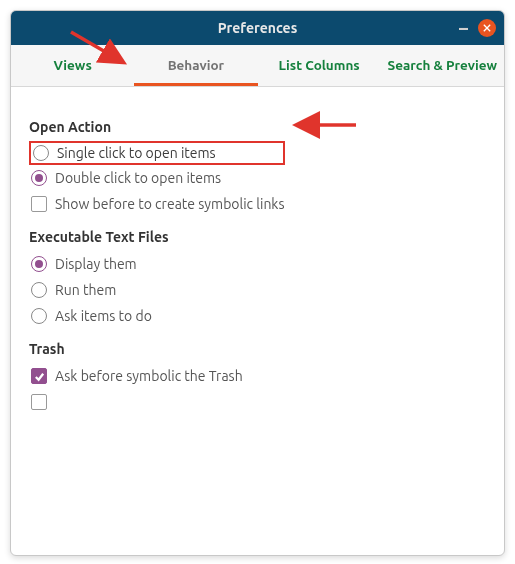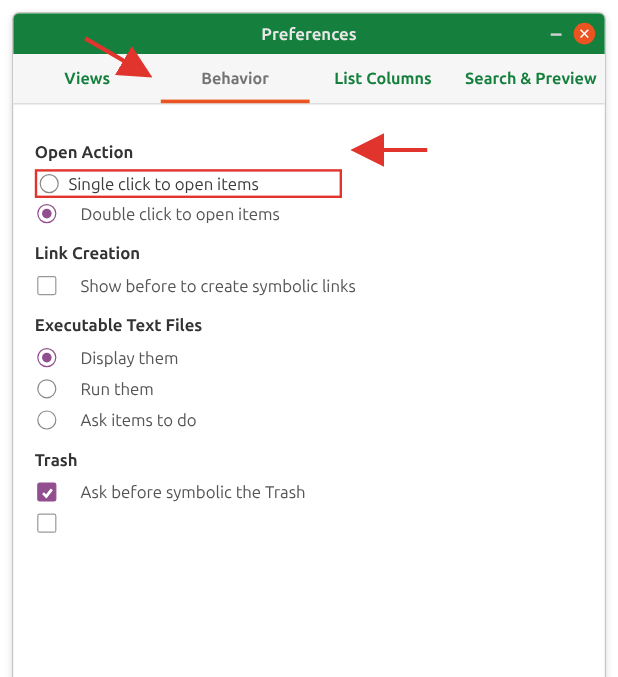--- a/index.html
+++ b/index.html
@@ -14,21 +14,21 @@
   .window {
     width: 495px;
     border: 1px solid #c8c8c8;
     border-radius: 6px;
     overflow: hidden;
     box-shadow: 0 2px 6px rgba(0,0,0,0.15);
     position: relative;
     background: #fff;
   }
   .titlebar {
-    background: #15803d;
+    background: #0c4a6e;
     color: #e8e8e8;
     height: 34px;
     display: flex;
     align-items: center;
     justify-content: center;
     position: relative;
     font-weight: 600;
     font-size: 14px;
   }
   .titlebar .title { }
@@ -87,21 +87,21 @@
     font-weight: 700;
     font-size: 14px;
     margin-top: 12px;
     margin-bottom: 6px;
     color: #333;
   }
   .section-title:first-child { margin-top: 16px; }
   .option-row {
     display: flex;
     align-items: center;
-    gap: 20px;
+    gap: 8px;
     padding: 5px 2px;
     color: #555;
     font-size: 14px;
   }
   .radio {
     width: 16px;
     height: 16px;
     border: 1.5px solid #888;
     border-radius: 50%;
     display: inline-flex;
@@ -188,21 +188,20 @@
     <div class="highlight-box">
       <span class="radio"></span>
       <span>Single click to open items</span>
     </div>
 
     <div class="option-row">
       <span class="radio selected"></span>
       <span>Double click to open items</span>
     </div>
 
-    <div class="section-title">Link Creation</div>
     <div class="option-row">
       <span class="checkbox"></span>
       <span>Show before to create symbolic links</span>
     </div>
 
     <div class="section-title">Executable Text Files</div>
     <div class="option-row">
       <span class="radio selected"></span>
       <span>Display them</span>
     </div>

